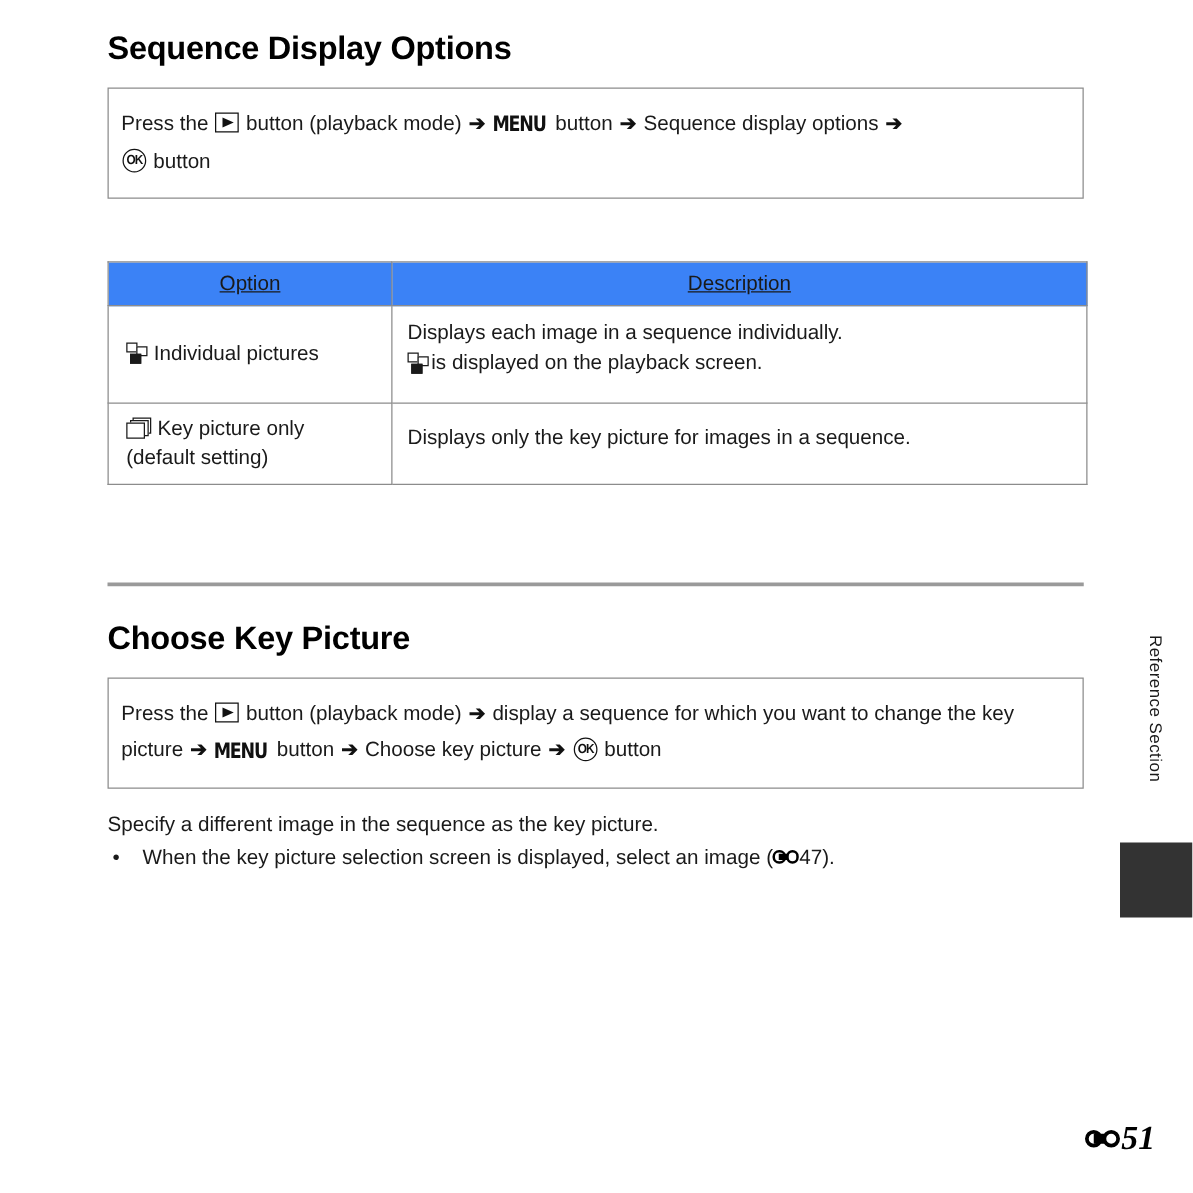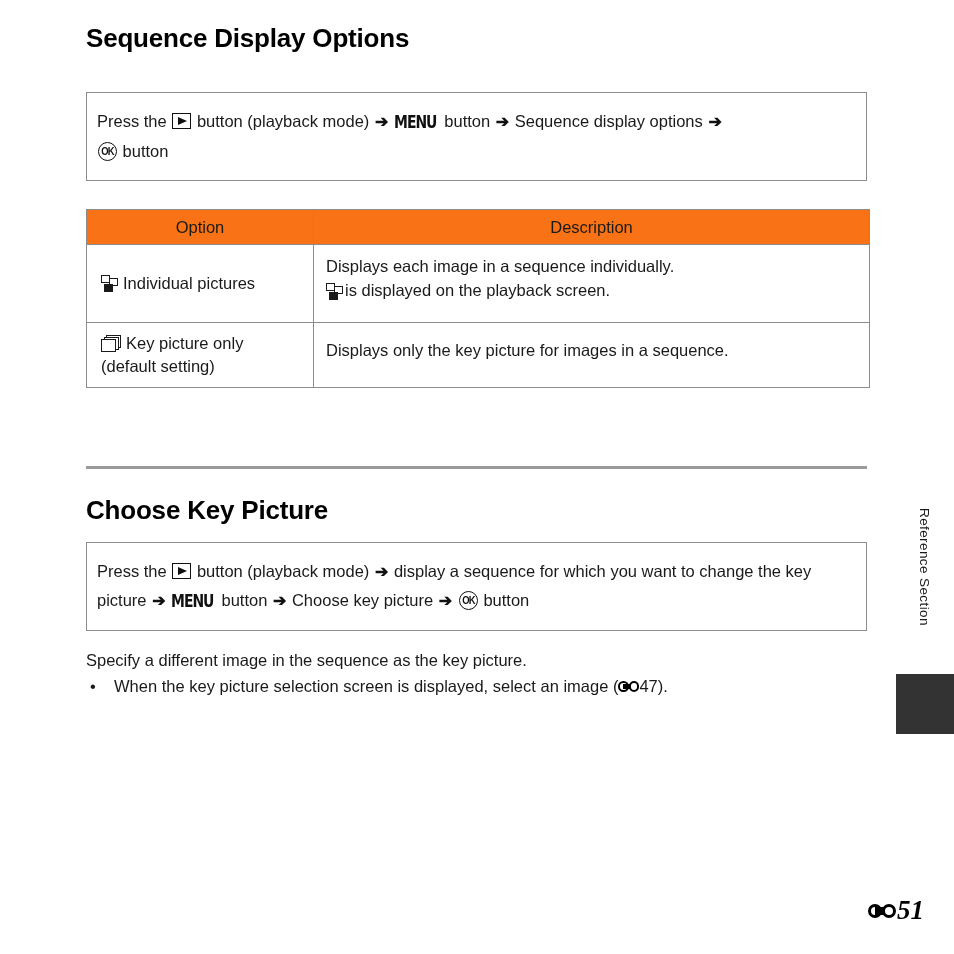--- a/index.html
+++ b/index.html
@@ -83,26 +83,27 @@
     width: 781px;
     table-layout: fixed;
   }
   table.opt-table th,
   table.opt-table td {
     border: 1px solid #8c8c8c;
     padding: 0;
     vertical-align: middle;
   }
   table.opt-table thead th {
-    background: #f97316;
+    background: #3b82f6;
     font-weight: normal;
     font-size: 16.5px;
     text-align: center;
     height: 34px;
     color: #1a1a1a;
+    text-decoration: underline;
   }
   table.opt-table td.opt-cell {
     font-size: 16.5px;
     line-height: 23px;
     padding: 9px 8px 9px 14px;
     color: #1a1a1a;
   }
   table.opt-table td.desc-cell {
     font-size: 16.5px;
     line-height: 24px;
@@ -334,21 +335,21 @@
 </head>
 <body>
 
 <div class="page">
 
   <div class="content" style="top:24px;">
 
     <h1 class="section-title">Sequence Display Options</h1>
   </div>
 
-  <div class="content" style="top:70px;margin-top:22px;">
+  <div class="content" style="top:70px;">
     <div class="instr-box">
       <span>Press the</span>
       <span class="icon-play"></span>
       <span>button (playback mode)</span>
       <span class="icon-arrow">➔</span>
       <span class="icon-menu">MENU</span>
       <span>button</span>
       <span class="icon-arrow">➔</span>
       <span>Sequence display options</span>
       <span class="icon-arrow">➔</span><br>

